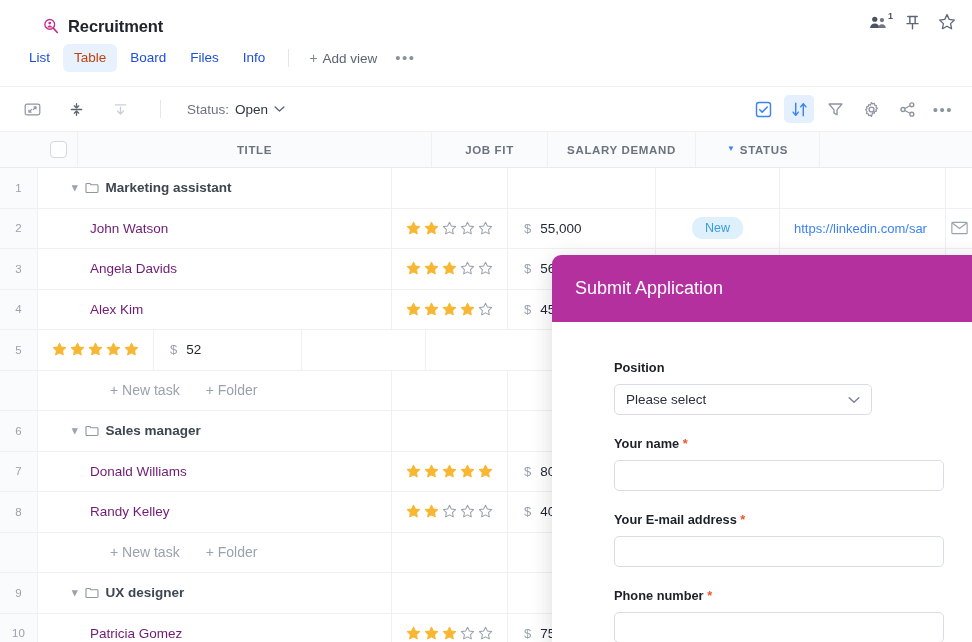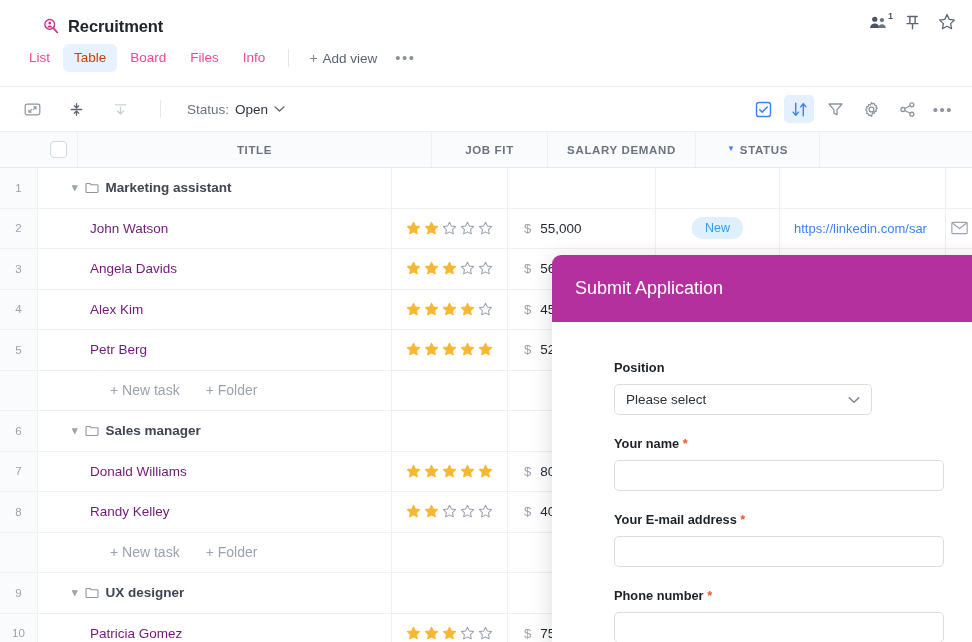--- a/index.html
+++ b/index.html
@@ -19,21 +19,21 @@
   .title-row { display:flex; align-items:center; padding:14px 0 0 18px; height:38px;margin-left:24px; }
   .title-icon { width:18px; height:18px; margin-right:8px; flex:0 0 auto; display:block; }
   .page-title { font-size:16.5px; font-weight:bold; color:#20252c; letter-spacing:-0.1px; }
 
   .header-right { position:absolute; right:16px; top:13px; display:flex; align-items:center; gap:17px; }
   .hr-icon { display:block; position:relative; color:#77808d; cursor:pointer; }
   .hr-badge { position:absolute; top:-4px; right:-6px; font-size:9px; font-weight:bold; color:#4a5361; }
 
   
   .tabs { display:flex; align-items:center; padding-left:18px; height:40px; gap:2px; }
-  .tab { font-size:13.5px; color:#ec4899; padding:5px 11px; border-radius:6px; cursor:pointer; line-height:18px; }
+  .tab { font-size:13.5px; color:#1d4ed8; padding:5px 11px; border-radius:6px; cursor:pointer; line-height:18px; }
   .tab.active { color:#c2410c; background:#e8f1fe; font-weight:400; }
   .tab-sep { width:1px; height:18px; background:#e2e5ea; margin:0 10px; }
   .add-view { font-size:13.5px; color:#5b6471; padding:5px 8px; cursor:pointer; display:flex; align-items:center; gap:5px; }
   .add-view .plus { font-size:14px; color:#7b8493; }
   .dots-btn { color:#8a929e; font-size:15px; letter-spacing:1.5px; padding:2px 8px; cursor:pointer; line-height:12px; }
 
   
   .toolbar {
     height:46px; border-top:1px solid #edeff2; border-bottom:1px solid #edeff2;
     display:flex; align-items:center; padding:0 14px 0 18px; position:relative; background:#fff;
@@ -376,23 +376,20 @@
             <span class="cur">$</span>
             <span>45</span>
           </span>
         </div>
         <div class="c-stat"></div>
         <div class="c-link"></div>
         <div class="c-mail"></div>
       </div>
       <div class="trow">
         <div class="c-num">5</div>
-        <div class="c-title">
-          <span class="task-name">Petr Berg</span>
-        </div>
         <div class="c-fit">
           <div class="stars">
             <svg class="star" viewBox="0 0 16 16">
               <path d="M8 1.3l2 4.1 4.5.6-3.3 3.2.8 4.5L8 11.6 3.9 13.7l.8-4.5L1.5 6l4.5-.6z" fill="#f7b733" stroke="#f7b733" stroke-width="1.1" stroke-linejoin="round"></path>
             </svg>
             <svg class="star" viewBox="0 0 16 16">
               <path d="M8 1.3l2 4.1 4.5.6-3.3 3.2.8 4.5L8 11.6 3.9 13.7l.8-4.5L1.5 6l4.5-.6z" fill="#f7b733" stroke="#f7b733" stroke-width="1.1" stroke-linejoin="round"></path>
             </svg>
             <svg class="star" viewBox="0 0 16 16">
               <path d="M8 1.3l2 4.1 4.5.6-3.3 3.2.8 4.5L8 11.6 3.9 13.7l.8-4.5L1.5 6l4.5-.6z" fill="#f7b733" stroke="#f7b733" stroke-width="1.1" stroke-linejoin="round"></path>

